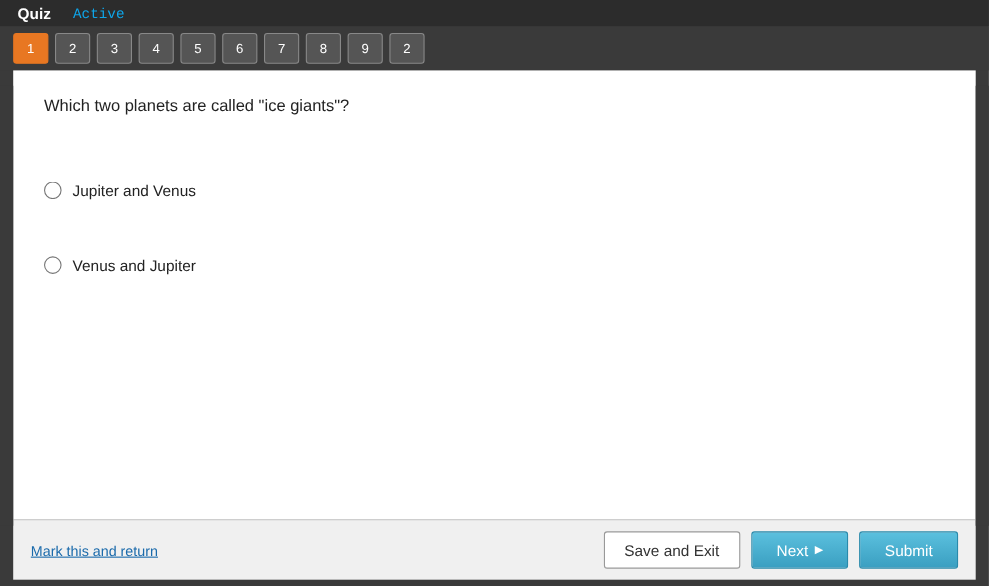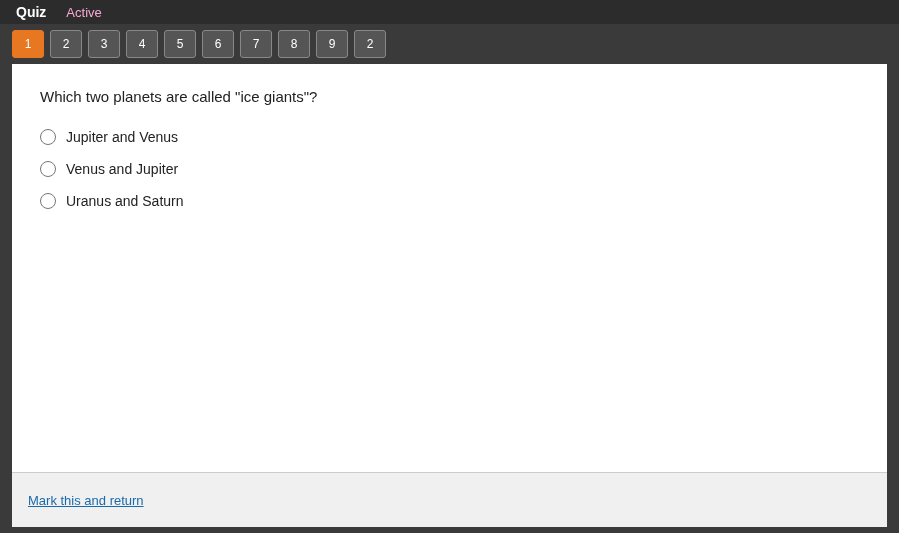--- a/index.html
+++ b/index.html
@@ -20,22 +20,23 @@
       align-items: center;
       padding: 0 16px;
       gap: 20px;
     }
     .top-bar-title {
       color: #fff;
       font-size: 14px;
       font-weight: bold;
     }
     .top-bar-status {
-      color: #f9a8d4;
+      color: #0ea5e9;
       font-size: 13px;
+      font-family: Liberation Mono, monospace;
     }
 
     
     .tabs-bar {
       background: #3a3a3a;
       height: 40px;
       display: flex;
       align-items: center;
       padding: 0 12px;
       gap: 6px;
@@ -81,20 +82,21 @@
       gap: 16px;
     }
 
     .option-item {
       display: flex;
       align-items: center;
       gap: 10px;
       font-size: 14px;
       color: #222;
       cursor: pointer;
+      margin-top: 36px;
     }
 
     .option-radio {
       width: 16px;
       height: 16px;
       accent-color: #e87722;
       cursor: pointer;
     }
 
     
@@ -209,22 +211,23 @@
 
   <ul class="options-list">
     <li class="option-item">
       <input type="radio" name="answer" class="option-radio" id="opt1" style="">
       <label for="opt1">Jupiter and Venus</label>
     </li>
     <li class="option-item">
       <input type="radio" name="answer" class="option-radio" id="opt3" style="">
       <label for="opt3">Venus and Jupiter</label>
     </li>
-    <li class="option-item">
-      <input type="radio" name="answer" class="option-radio" id="opt4" style="">
-      <label for="opt4">Uranus and Saturn</label>
-    </li>
   </ul>
 </div>
 
 <div class="bottom-bar">
   <button class="mark-return-link">Mark this and return</button>
+  <div class="bottom-right-btns">
+    <button class="btn-save-exit">Save and Exit</button>
+    <button class="btn-next">Next</button>
+    <button class="btn-submit">Submit</button>
+  </div>
 </div>
 
 </body></html>

